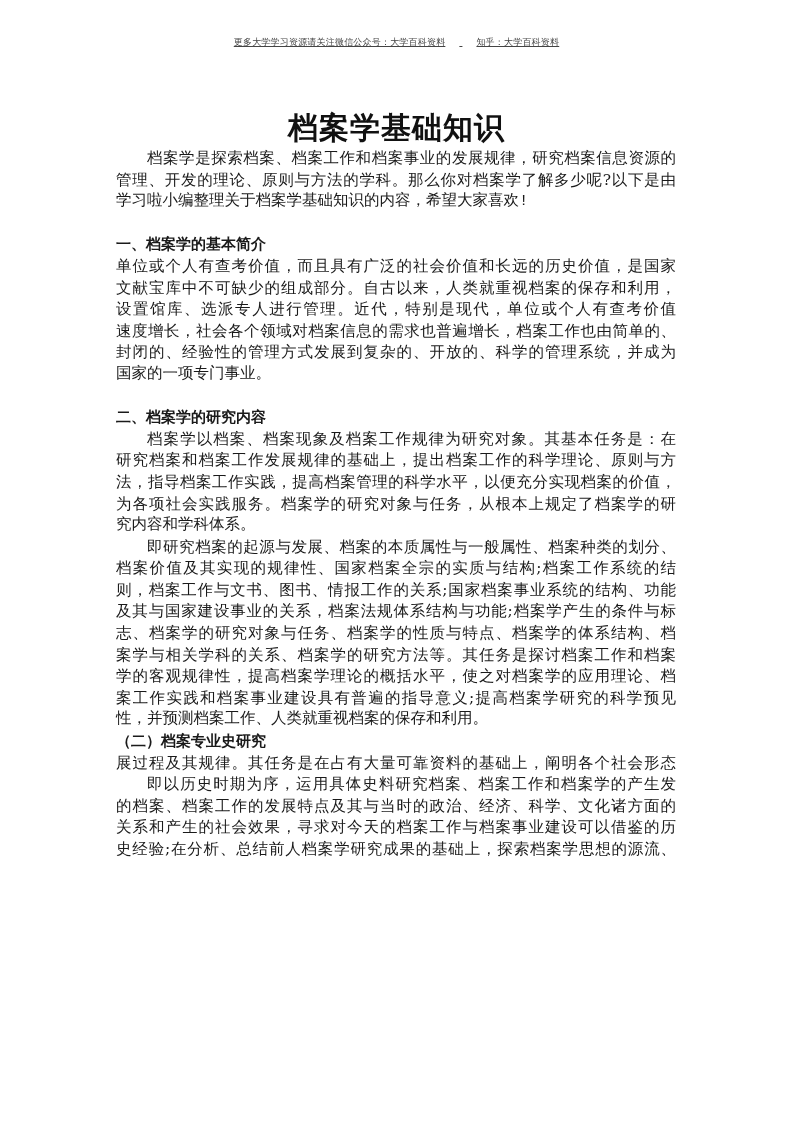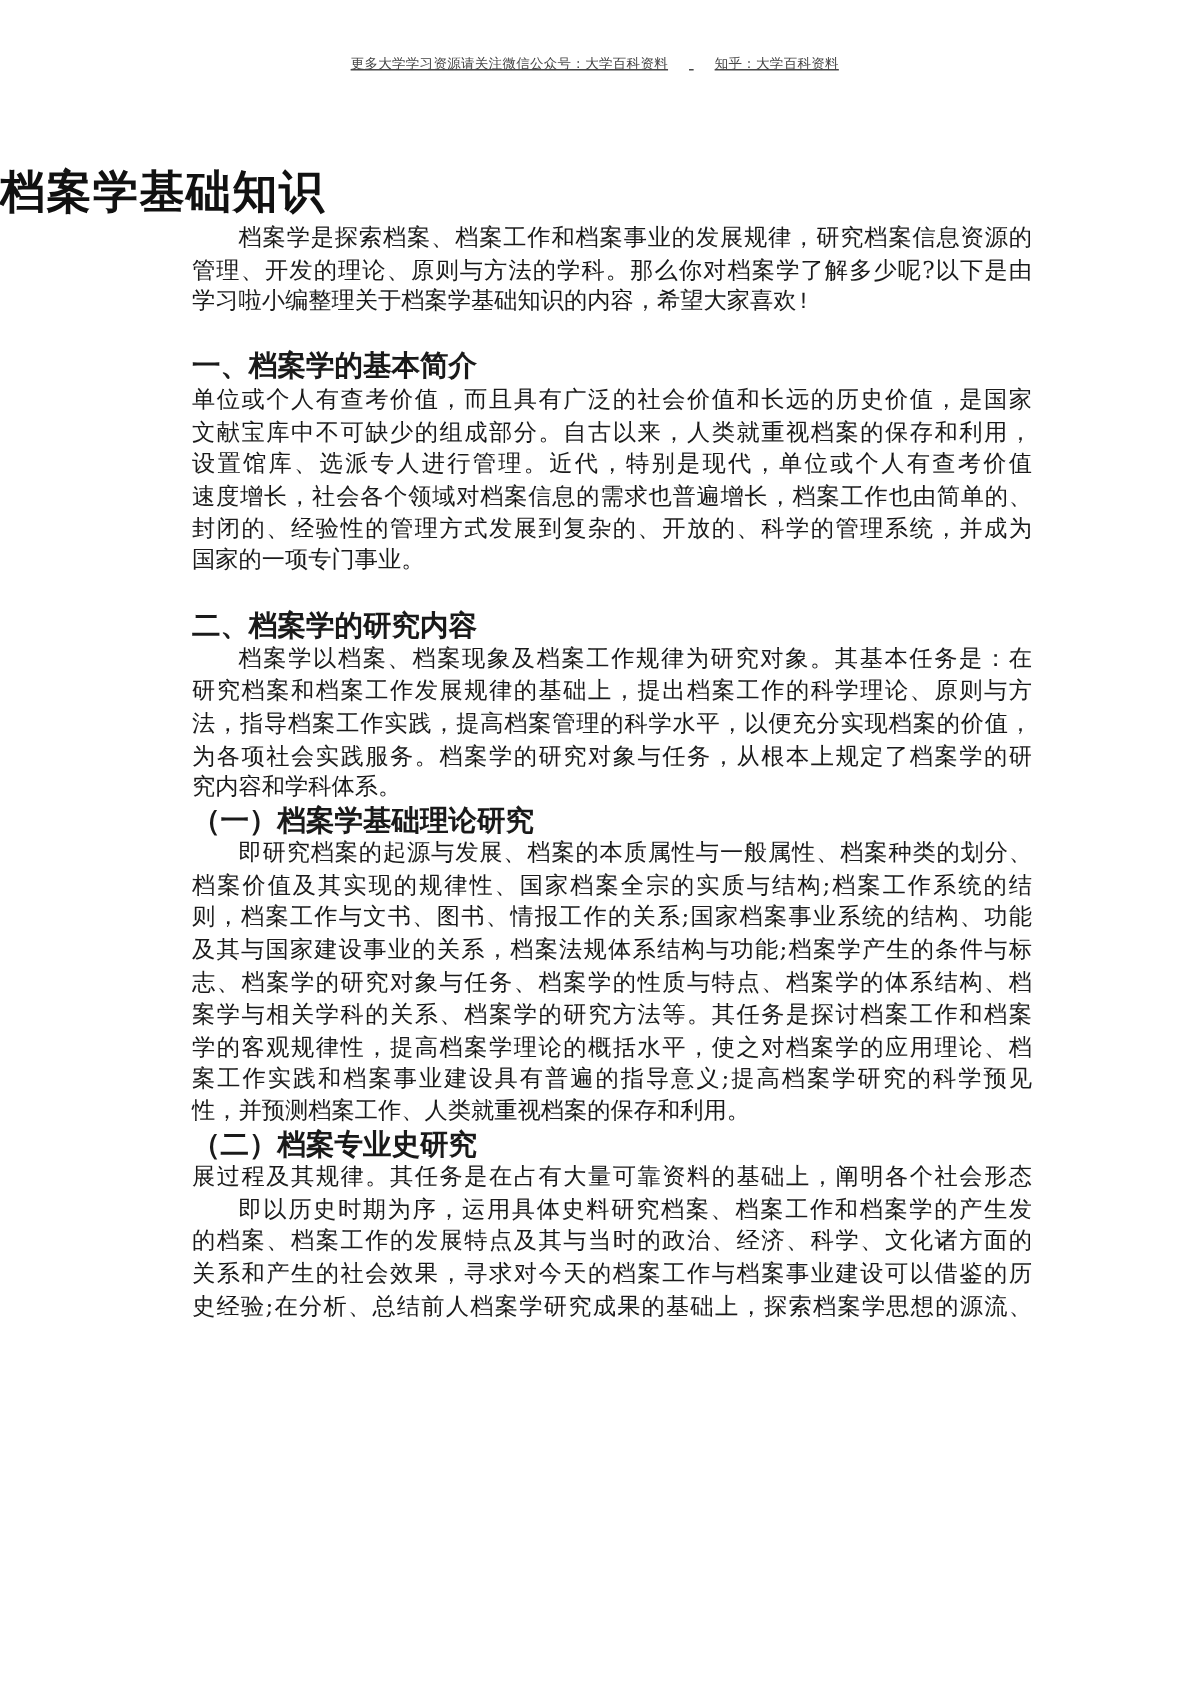--- a/index.html
+++ b/index.html
@@ -1,30 +1,30 @@
 <!DOCTYPE html>
 <html><head>
   <meta charset="utf-8">
   <style>
     html, body { margin: 0; padding: 0; background: #ffffff; }
     body { width: 793px; height: 1122px; position: relative; overflow: hidden;
            font-family: "DejaVu Serif", "Liberation Serif", serif; color: #1a1a1a; }
     .header { position: absolute; top: 36px; left: 0; width: 793px; text-align: center;
               font-size: 9px; color: #444; letter-spacing: 0.2px; text-decoration: underline; }
     .header span { margin: 0 14px; }
-    .title { position: absolute; top: 108px; left: 0; width: 793px; text-align: left;
+    .title { position: absolute; top: 108px; left: 0; width: 793px; text-align: center;
              font-family: "DejaVu Sans", "Liberation Sans", sans-serif; font-weight: bold;
              font-size: 30px; color: #111; letter-spacing: 1px; }
-    .content { position: absolute; left: 128px; top: 148px; width: 560px; }
+    .content { position: absolute; left: 116px; top: 148px; width: 560px; }
     .line { font-size: 15.5px; line-height: 21.6px; height: 21.6px; white-space: nowrap;
             text-align: justify; text-align-last: justify; }
     .line.last { text-align-last: left; font-family: Liberation Mono, monospace; }
     .line.indent { padding-left: 31px; }
     .h { font-family: "DejaVu Sans", "Liberation Sans", sans-serif; font-weight: bold;
-         font-size: 19px; line-height: 21.6px; height: 21.6px; text-align-last: left; white-space: nowrap; }
+         font-size: 15px; line-height: 21.6px; height: 21.6px; text-align-last: left; white-space: nowrap; }
     .h.sub { margin-left: 0; }
     .gap { height: 21.6px; }
     .gap.big { height: 21.6px; }
   </style>
 </head>
 <body>
 
 <div class="header">
   <span>更多大学学习资源请关注微信公众号：大学百科资料</span>
   <span>知乎：大学百科资料</span>
@@ -56,21 +56,20 @@
 
   <div class="h">二、档案学的研究内容</div>
   <div>
     <div class="line indent">档案学以档案、档案现象及档案工作规律为研究对象。其基本任务是：在</div>
     <div class="line">研究档案和档案工作发展规律的基础上，提出档案工作的科学理论、原则与方</div>
     <div class="line">法，指导档案工作实践，提高档案管理的科学水平，以便充分实现档案的价值，</div>
     <div class="line">为各项社会实践服务。档案学的研究对象与任务，从根本上规定了档案学的研</div>
     <div class="line last">究内容和学科体系。</div>
   </div>
 
-  <div class="h sub">（一）档案学基础理论研究</div>
   <div>
     <div class="line indent">即研究档案的起源与发展、档案的本质属性与一般属性、档案种类的划分、</div>
     <div class="line">档案价值及其实现的规律性、国家档案全宗的实质与结构;档案工作系统的结</div>
     <div class="line">则，档案工作与文书、图书、情报工作的关系;国家档案事业系统的结构、功能</div>
     <div class="line">及其与国家建设事业的关系，档案法规体系结构与功能;档案学产生的条件与标</div>
     <div class="line">志、档案学的研究对象与任务、档案学的性质与特点、档案学的体系结构、档</div>
     <div class="line">案学与相关学科的关系、档案学的研究方法等。其任务是探讨档案工作和档案</div>
     <div class="line">学的客观规律性，提高档案学理论的概括水平，使之对档案学的应用理论、档</div>
     <div class="line">案工作实践和档案事业建设具有普遍的指导意义;提高档案学研究的科学预见</div>
     <div class="line last">性，并预测档案工作、人类就重视档案的保存和利用。</div>

